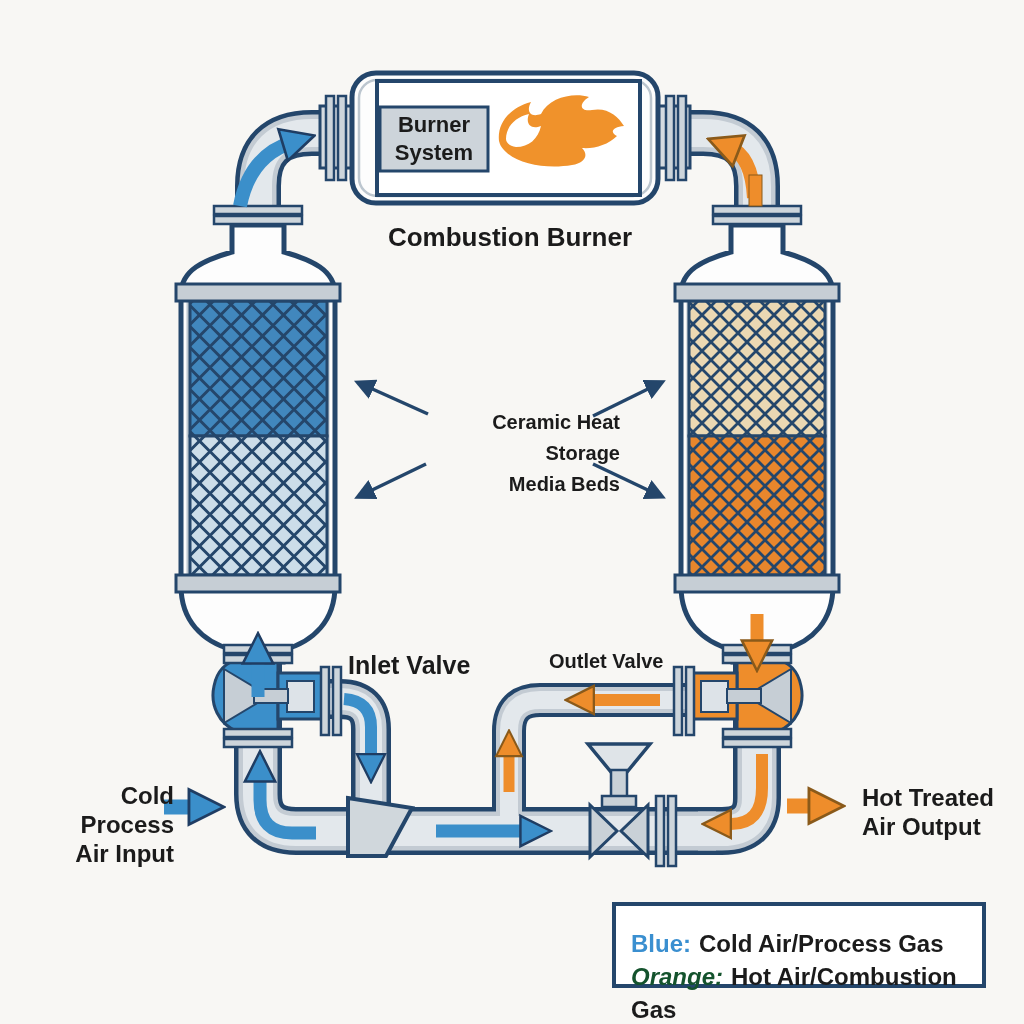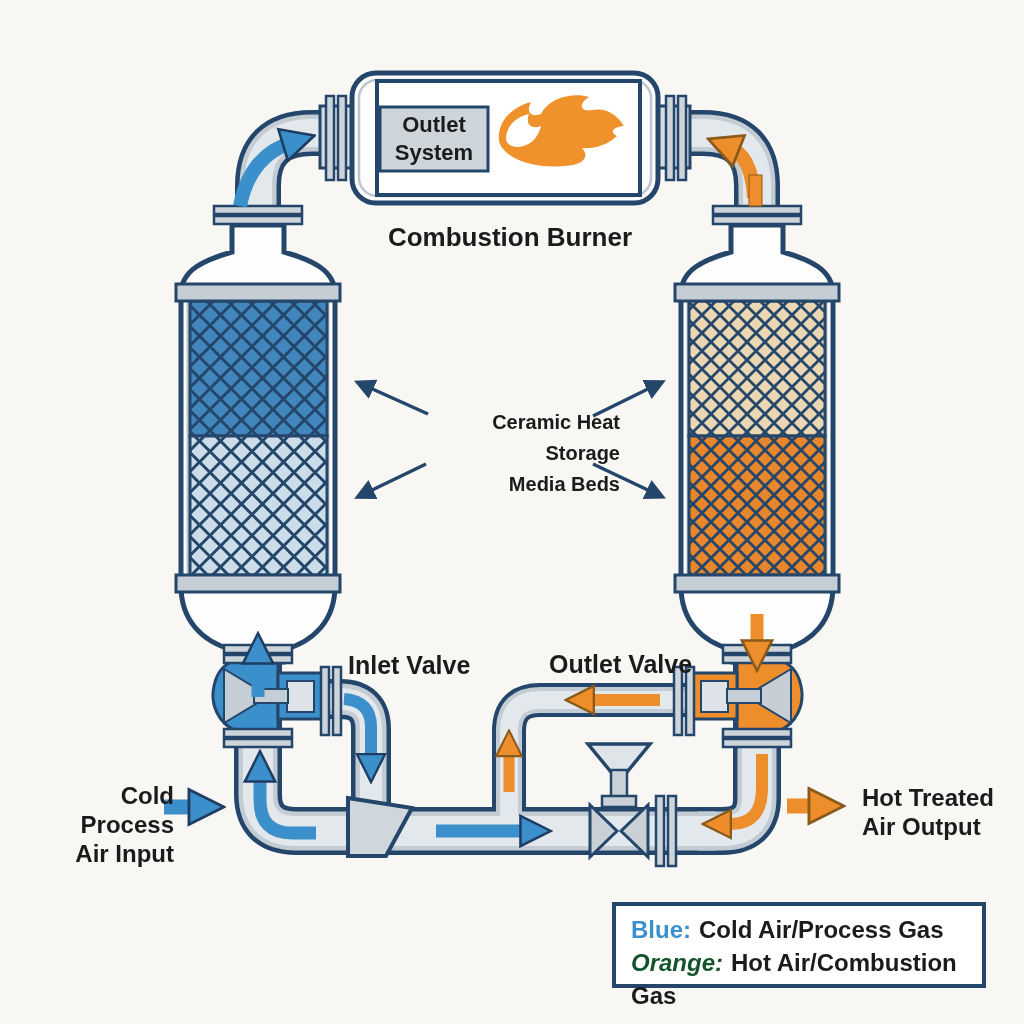--- a/index.html
+++ b/index.html
@@ -11,26 +11,26 @@
   }
   #stage{position:absolute;left:0;top:0;width:1024px;height:1024px;}
   svg.gfx{position:absolute;left:0;top:0;}
   .lbl{position:absolute;color:#1b1b1b;font-weight:700;white-space:nowrap;}
   .lbl.center{text-align:center;white-space:normal;}
   .lbl.right{text-align:right;white-space:normal;}
   #combustion-label{left:335px;top:222px;width:350px;font-size:26px;text-align:center;}
   #burner-label{left:380px;top:111px;width:108px;font-size:22px;line-height:28px;text-align:center;font-weight:700;}
   #media-label{left:400px;top:407px;width:220px;font-size:20px;line-height:31px;text-align:right;}
   #inlet-label{left:348px;top:651px;font-size:25px;}
-  #outlet-label{left:549px;top:650px;font-size:25px;}
+  #outlet-label{left:549px;top:650px;font-size:20px;}
   #cold-label{left:22px;top:781px;width:152px;font-size:24px;line-height:29px;}
   #hot-label{left:862px;top:783px;width:170px;font-size:24px;line-height:29px;text-align:left;white-space:normal;}
   #legend{
     position:absolute;left:612px;top:902px;width:374px;height:86px;box-sizing:border-box;
-    background:#ffffff;border:4px solid #24466b;padding:7px 0 0 15px;
+    background:#ffffff;border:4px solid #24466b;padding:21px 0 0 15px;
     font-size:24px;line-height:33px;font-weight:700;
   }
   .lg-term-blue{color:#3a8fd0;}
   .lg-term-orange{color:#14532d;font-style:italic;}
   .lg-desc{color:#1b1b1b;margin-left:8px;font-weight:700;}
 </style>
 </head>
 <body>
 
 <div id="stage">
@@ -233,21 +233,21 @@
     <path d="M 428 414 L 368 387" marker-end="url(#an)"></path>
     <path d="M 593 416 L 652 387" marker-end="url(#an)"></path>
     <path d="M 426 464 L 368 492" marker-end="url(#an)"></path>
     <path d="M 593 464 L 652 492" marker-end="url(#an)"></path>
   </g>
 </svg>
 
 <div class="lbl center" id="combustion-label">Combustion Burner</div>
 
 <div class="lbl" id="burner-label">
-  <div>Outlet</div>
+  <div>Burner</div>
   <div>System</div>
 </div>
 
 <div class="lbl center" id="media-label">
   <div>Ceramic Heat</div>
   <div>Storage</div>
   <div>Media Beds</div>
 </div>
 
 <div class="lbl" id="inlet-label">Inlet Valve</div>

